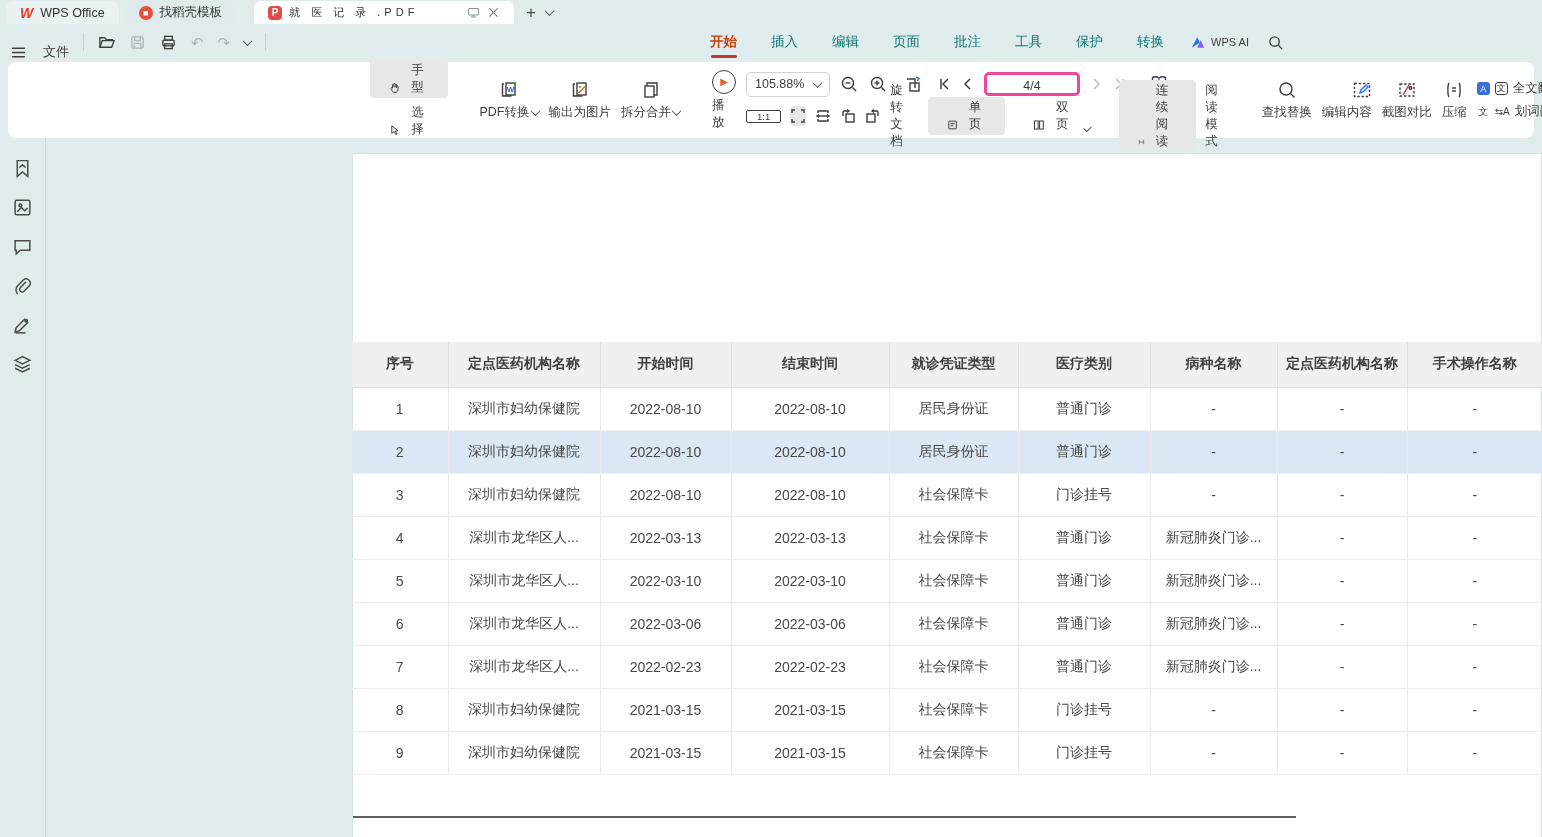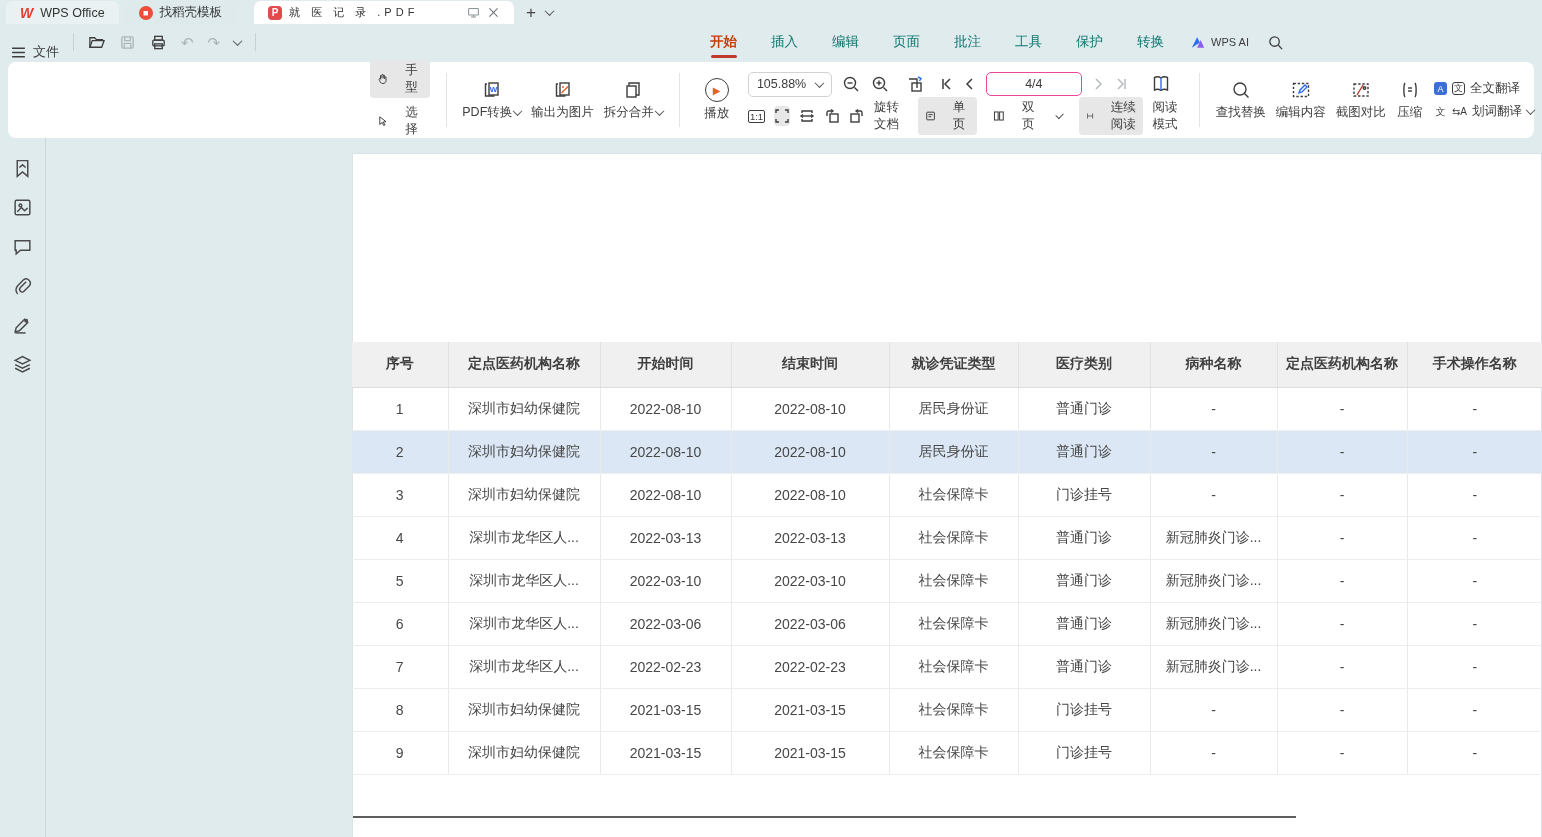--- a/index.html
+++ b/index.html
@@ -21,58 +21,58 @@
     font-size:9px; display:flex; align-items:center; justify-content:center; }
   .tabtitle { letter-spacing:4px; font-size:11px; }
   .tinyic { width:13px; height:13px; stroke:#8a9396; fill:none; stroke-width:1.3; }
   .newtab { font-size:17px; color:#444; margin-left:12px; line-height:22px; }
   .chev { display:inline-block; width:7px; height:7px; border-right:1.4px solid #555;
     border-bottom:1.4px solid #555; transform:rotate(45deg) translate(-1px,-1px); }
 
   
   .menubar { height:36px; display:flex; align-items:center; padding:0 10px; font-size:13px; }
   .mb-left { display:flex; align-items:center; gap:14px; }
-  .mb-file { display:flex; align-items:center; gap:6px;margin-top:20px; }
+  .mb-file { display:flex; align-items:center; gap:16px;margin-top:20px; }
   .vdiv { width:1px; height:18px; background:#c5d1d4; }
   .mic { width:17px; height:17px; stroke:#3d3d3d; fill:none; stroke-width:1.4; }
   .mic.dis { stroke:#adb6b9; }
   .uglyph { font-size:15px; color:#aab3b6; line-height:1; }
   .rtabs { display:flex; align-items:center; margin-left:auto; }
   .rtab { padding:0 17px; font-size:13.5px; height:36px; line-height:36px; position:relative;
     color:#0f766e; cursor:default; }
   .rtab.active { color:#c2410c; font-weight:bold; }
   .rtab.active::after { content:""; position:absolute; left:50%; transform:translateX(-50%);
     bottom:2px; width:26px; height:3px; background:#c0392e; border-radius:2px; }
   .wpsai { display:flex; align-items:center; gap:6px; padding:0 10px; font-size:11px; }
   .ailogo { width:14px; height:13px; }
   .mb-search { margin-left:8px; margin-right:248px; }
 
   
   .ribbon { position:absolute; left:8px; right:8px; top:62px; height:76px; background:#fff;
     border-radius:8px; display:flex; align-items:center; padding-left:362px; gap:10px;
     font-size:12.5px; }
   .rdiv { width:1px; height:54px; background:#e4e4e4; margin:0 6px; }
   .stackcol { display:flex; flex-direction:column; gap:4px; }
-  .toolchip { display:flex; align-items:center; gap:17px; padding:2px 7px; border-radius:4px; }
+  .toolchip { display:flex; align-items:flex-end; gap:11px; padding:2px 19px; border-radius:4px; }
   .toolchip.on { background:#e7e7e7; }
   .bigbtn { width:66px; display:flex; flex-direction:column; align-items:center; gap:4px; }
   .bigbtn .lbl { display:flex; align-items:center; gap:2px; white-space:nowrap; }
   .ic20 { width:20px; height:20px; stroke:#3d3d3d; fill:none; stroke-width:1.4; }
   .ic16 { width:16px; height:16px; stroke:#3d3d3d; fill:none; stroke-width:1.4; }
   .row1, .row2 { display:flex; align-items:center; gap:9px; height:26px; }
   .zoombox { width:84px; height:25px; border:1px solid #d2d2d2; border-radius:5px;
     display:flex; align-items:center; justify-content:space-between; padding:0 8px; font-size:12.5px; }
-  .pageinput { width:96px; height:24px; border:1px solid #ec4899; border-radius:5px;
+  .pageinput { width:96px; height:24px; border:3px solid #ec4899; border-radius:5px;
     text-align:center; font-size:12.5px; line-height:22px; }
   .navic { width:14px; height:14px; stroke:#3d3d3d; fill:none; stroke-width:1.5; }
   .navic.dis { stroke:#b8bcbe; }
   .sqic { width:22px; height:20px; display:flex; align-items:center; justify-content:center;
     border-radius:4px; }
   .sqic.on { background:#e7e7e7; }
-  .onebox { font-size:9.5px; border:1.3px solid #3d3d3d; border-radius:2px; padding:0 1px;
+  .onebox { font-size:9.5px; border:1.3px solid #3d3d3d; border-radius:2px; padding:0 10px;
     line-height:11px; height:13px; }
   .playwrap { width:54px; display:flex; flex-direction:column; align-items:center; gap:3px; }
   .playcirc { width:24px; height:24px; border:1.4px solid #3d3d3d; border-radius:50%;
     display:flex; align-items:center; justify-content:center; color:#e0622a; font-size:10px; }
   .transcol { display:flex; flex-direction:column; gap:6px; }
   .transrow { display:flex; align-items:center; gap:5px; white-space:nowrap; }
   .abox { width:13px; height:13px; background:#3a6fd8; color:#fff; border-radius:3px;
     font-size:9px; display:flex; align-items:center; justify-content:center; }
   .zbox { width:13px; height:13px; border:1px solid #3d3d3d; border-radius:3px; font-size:9px;
     display:flex; align-items:center; justify-content:center; }
@@ -342,21 +342,21 @@
 
   <div class="bigbtn" style="width:58px;">
     <svg class="ic20" viewBox="0 0 20 20">
         <circle cx="9" cy="9" r="6"></circle>
         <line x1="13.5" y1="13.5" x2="17.5" y2="17.5"></line>
       </svg>
     <span class="lbl">
         <span>查找替换</span>
       </span>
   </div>
-  <div class="bigbtn" style="width:58px;">
+  <div class="bigbtn" style="width:58px;align-items:flex-end;">
     <svg class="ic20" viewBox="0 0 20 20">
         <rect x="2.5" y="3.5" width="15" height="13" stroke-dasharray="2.4 1.8"></rect>
         <path d="M8 13l1-3 5-5 2 2-5 5z" stroke="#2a6df4"></path>
       </svg>
     <span class="lbl">
         <span>编辑内容</span>
       </span>
   </div>
   <div class="bigbtn" style="width:58px;">
     <svg class="ic20" viewBox="0 0 20 20">

